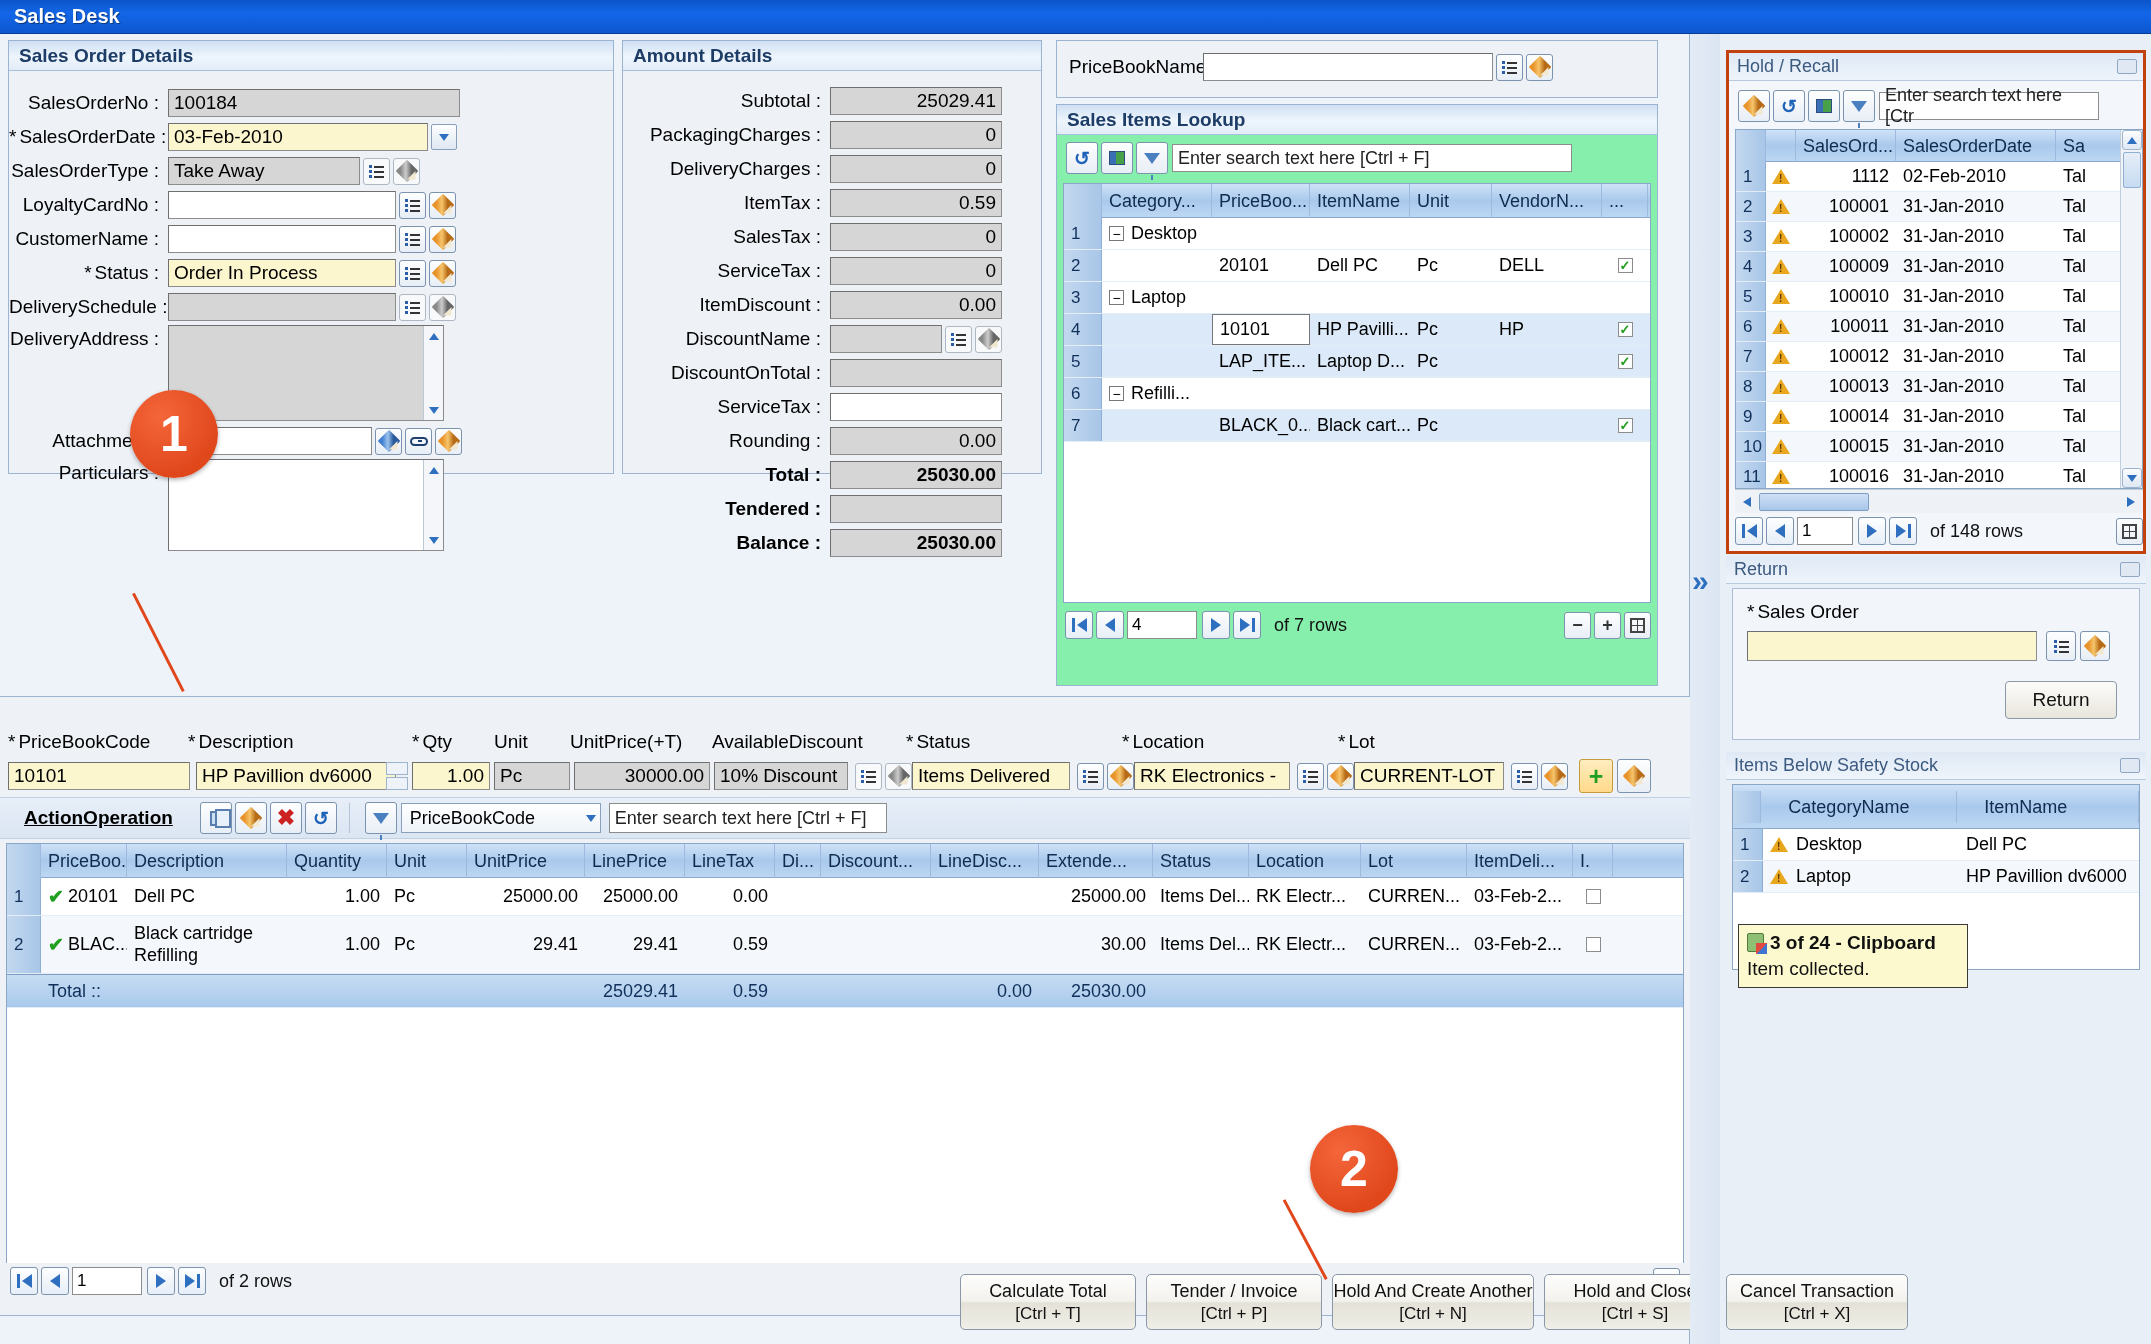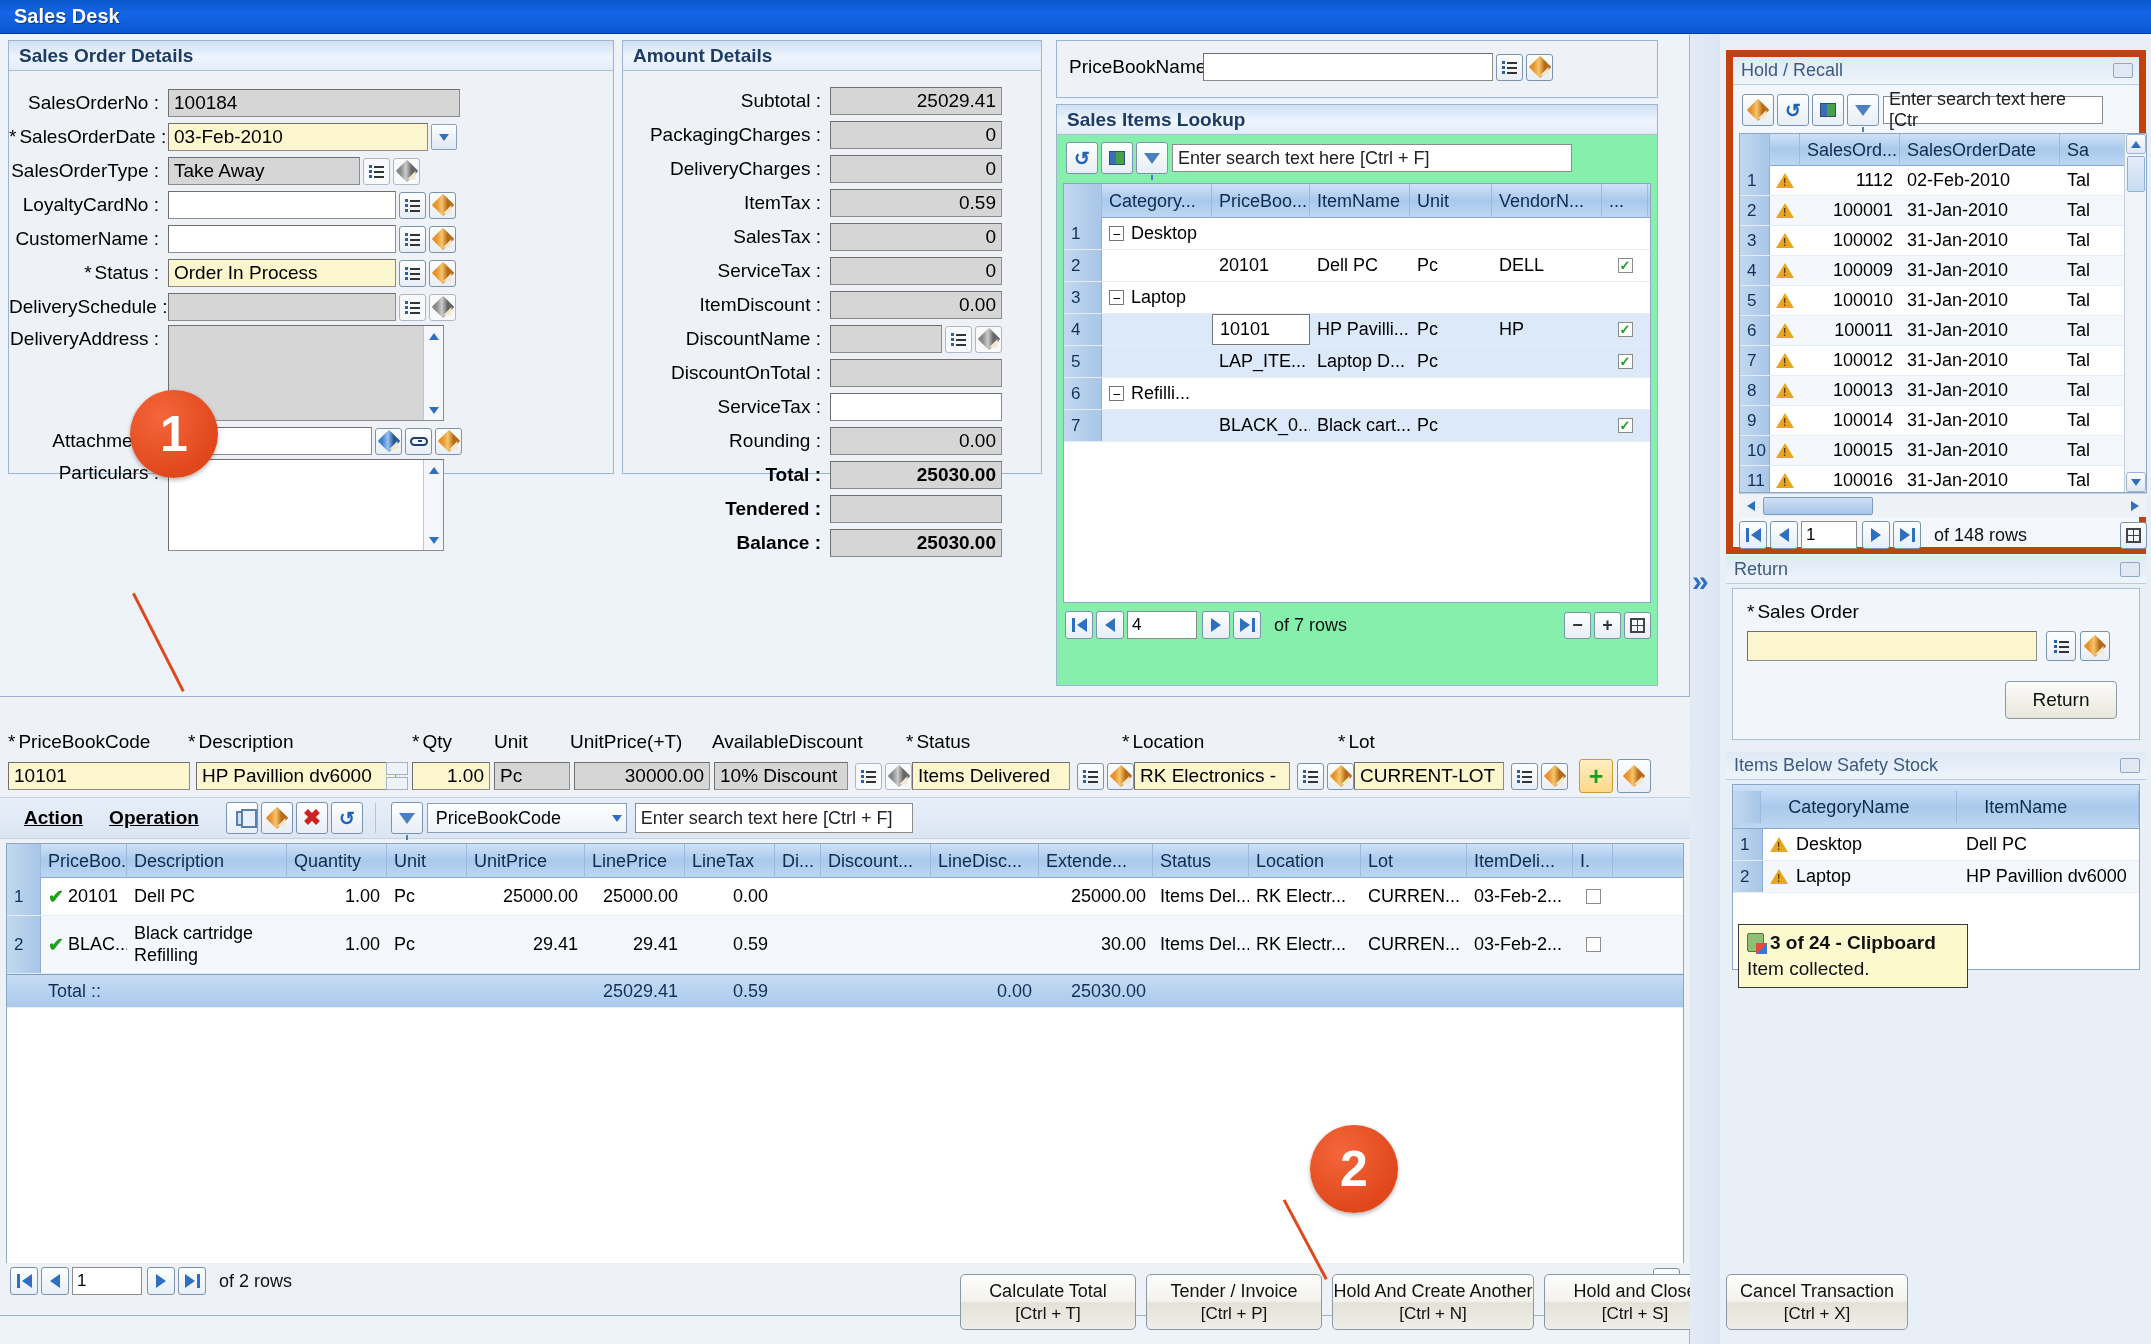--- a/index.html
+++ b/index.html
@@ -616,21 +616,21 @@
           </div>
         <div class="sqbtn hl" style="position:absolute;left:1576px;width:34px;height:34px;">
             <span class="ic-plusgreen">+</span>
           </div>
         <div class="sqbtn" style="position:absolute;left:1614px;width:34px;height:34px;">
             <span class="ic-pencil"></span>
           </div>
       </div>
 
       <div style="position:absolute;top:100px;left:0;width:1690px;height:42px;background:linear-gradient(to bottom,#e7eef8,#dbe6f3);border-top:1px solid #c2d2e5;border-bottom:1px solid #c2d2e5;display:flex;align-items:center;padding-left:24px;">
-        <span style="font-weight:bold;font-size:19px;text-decoration:underline;margin-right:26px;">Action</span>
+        <span style="font-weight:bold;font-size:19px;text-decoration:underline;">Action</span>
         <span style="font-weight:bold;font-size:19px;text-decoration:underline;margin-right:24px;">Operation</span>
         <div class="sqbtn" style="width:32px;height:32px;">
             <span class="ic-copy"></span>
           </div>
         <div class="sqbtn" style="width:32px;height:32px;">
             <span class="ic-pencil"></span>
           </div>
         <div class="sqbtn" style="width:32px;height:32px;">
             <span class="ic-x">✖</span>
           </div>
@@ -784,21 +784,21 @@
       </div>
     </div>
   </div>
 
   <div class="splitter">
     <span class="chev">»</span>
   </div>
 
   <div class="rightcol">
 
-    <div style="position:absolute;top:16px;left:6px;width:420px;height:504px;border:7px solid #c2410c;background:#f3f7fc;">
+    <div style="position:absolute;top:16px;left:6px;width:420px;height:504px;border:3px solid #c2410c;background:#f3f7fc;">
       <div class="rsec-head">
         <span>Hold / Recall</span>
         <span class="ic-panel"></span>
       </div>
 
       <div style="position:absolute;top:34px;left:6px;display:flex;align-items:center;height:38px;">
         <div class="sqbtn" style="width:32px;height:32px;">
             <span class="ic-pencil"></span>
           </div>
         <div class="sqbtn" style="width:32px;height:32px;">

